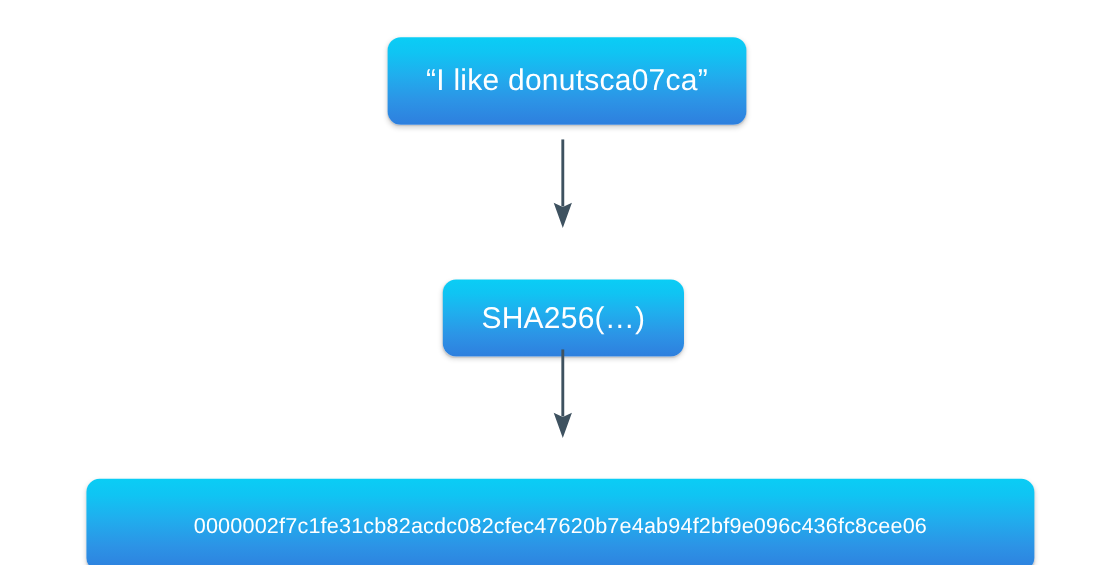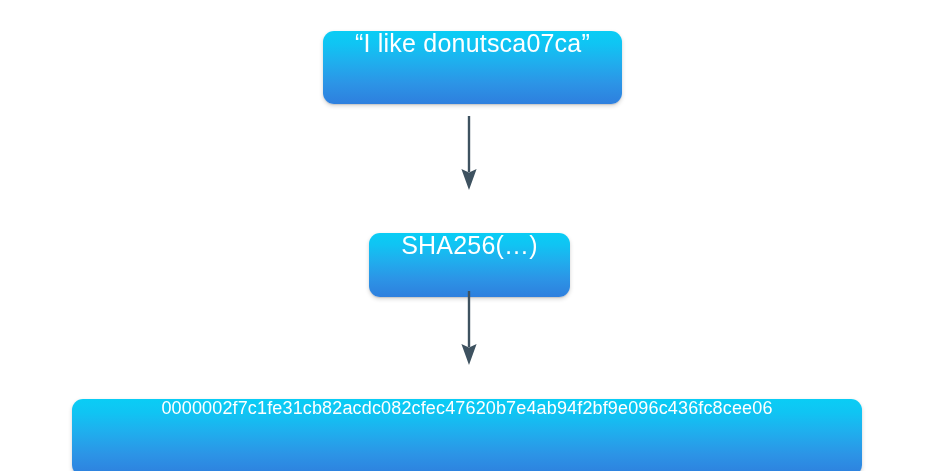--- a/index.html
+++ b/index.html
@@ -16,20 +16,21 @@
     height: 471px;
     background: #ffffff;
     overflow: hidden;
   }
 
   
   .node {
     position: absolute;
     box-sizing: border-box;
     display: flex;
+    align-items: center;
     justify-content: center;
     border-radius: 11px;
     background: linear-gradient(180deg,
                 #0ACDF5 0%,
                 #10C4F3 18%,
                 #1FAFEE 42%,
                 #2C94E6 72%,
                 #2E7FDE 100%);
     box-shadow: 0 2px 4px rgba(0,0,0,0.17),
                 0 1px 1px rgba(0,0,0,0.10);

